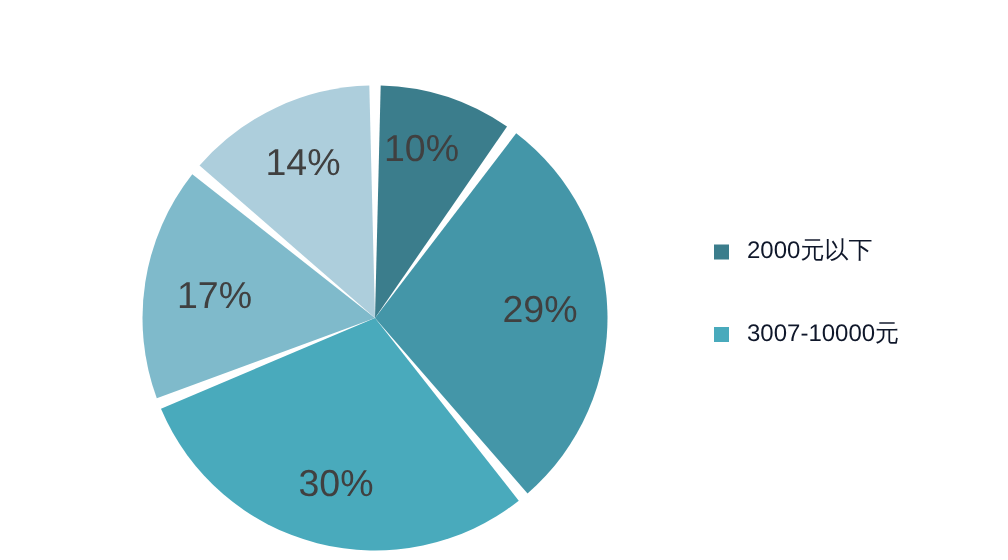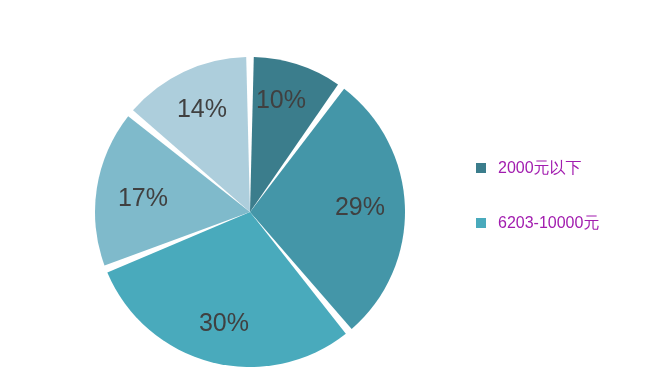--- a/index.html
+++ b/index.html
@@ -49,21 +49,21 @@
   }
   .legend-swatch {
     width: 10px;
     height: 10px;
     flex: 0 0 10px;
     margin-right: 12px;
   }
   .legend-text {
     font-family: "Liberation Sans", "DejaVu Sans", sans-serif;
     font-size: 16px;
-    color: #a21caf;
+    color: #0f172a;
     white-space: nowrap;
     line-height: 1;
   }
 </style>
 </head>
 <body>
 
 <div id="chart-root">
 
   <div class="pie-area">
@@ -85,17 +85,17 @@
     </svg>
   </div>
 
   <div class="legend" id="legend">
       <div class="legend-item">
         <span class="legend-swatch" style="background: rgb(59, 125, 140);"></span>
         <span class="legend-text">2000元以下</span>
       </div>
       <div class="legend-item">
         <span class="legend-swatch" style="background: rgb(73, 170, 188);"></span>
-        <span class="legend-text">6203-10000元</span>
+        <span class="legend-text">3007-10000元</span>
       </div>
     </div>
 
 </div>
 
 </body></html>

